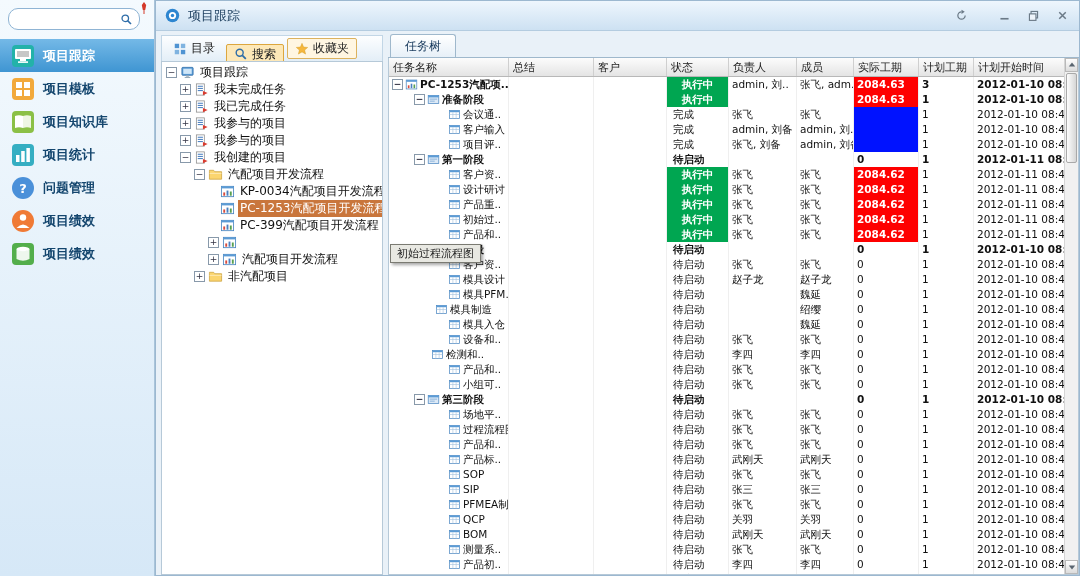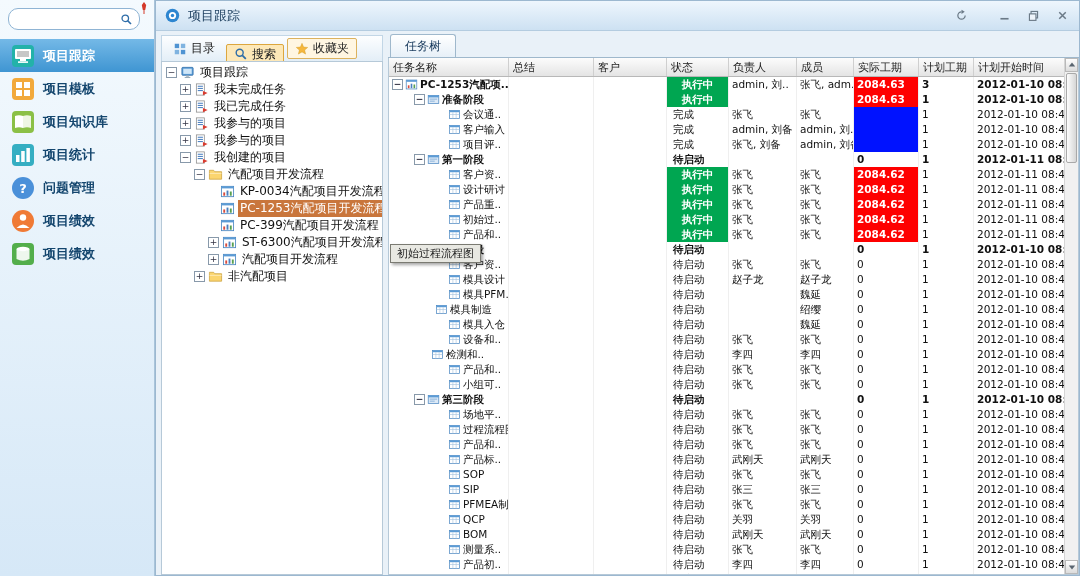--- a/index.html
+++ b/index.html
@@ -378,21 +378,20 @@
               <span class="expander">+</span>
               <span class="ico-s">
                 <svg viewBox="0 0 16 16">
                   <rect x="1.5" y="2.5" width="13" height="11" fill="#fff" stroke="#4a86c0" stroke-width="0.9"></rect>
                   <rect x="1.5" y="2.5" width="13" height="2.2" fill="#5b9bd5"></rect>
                   <rect x="3.5" y="9" width="2" height="3.5" fill="#d94a3c"></rect>
                   <rect x="7" y="7" width="2" height="5.5" fill="#4a7fc0"></rect>
                   <rect x="10.5" y="8" width="2" height="4.5" fill="#58a050"></rect>
                 </svg>
               </span>
-              <span class="tree-label">ST-6300汽配项目开发流程</span>
             </div>
             <div class="tree-row" style="padding-left: 46px;">
               <span class="expander">+</span>
               <span class="ico-s">
                 <svg viewBox="0 0 16 16">
                   <rect x="1.5" y="2.5" width="13" height="11" fill="#fff" stroke="#4a86c0" stroke-width="0.9"></rect>
                   <rect x="1.5" y="2.5" width="13" height="2.2" fill="#5b9bd5"></rect>
                   <rect x="3.5" y="9" width="2" height="3.5" fill="#d94a3c"></rect>
                   <rect x="7" y="7" width="2" height="5.5" fill="#4a7fc0"></rect>
                   <rect x="10.5" y="8" width="2" height="4.5" fill="#58a050"></rect>

